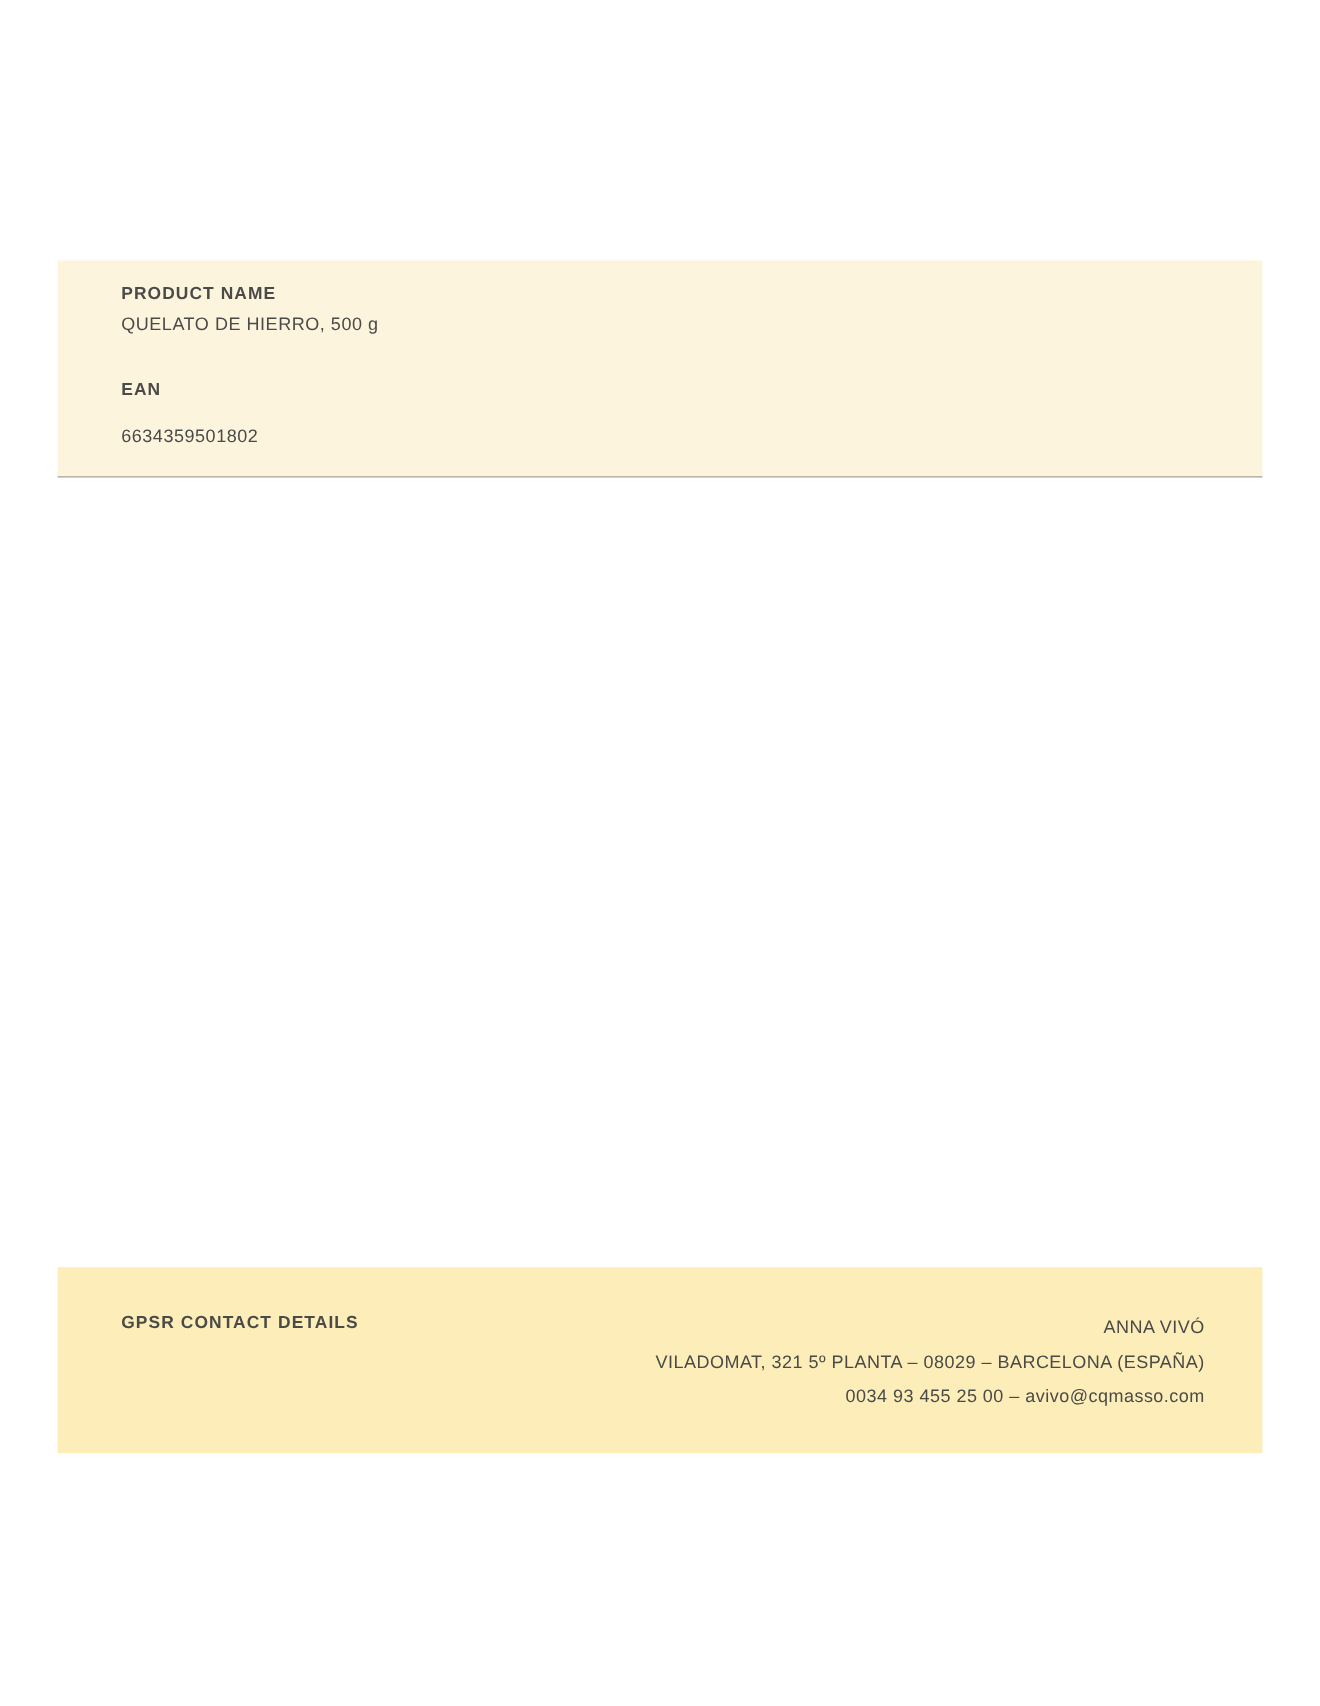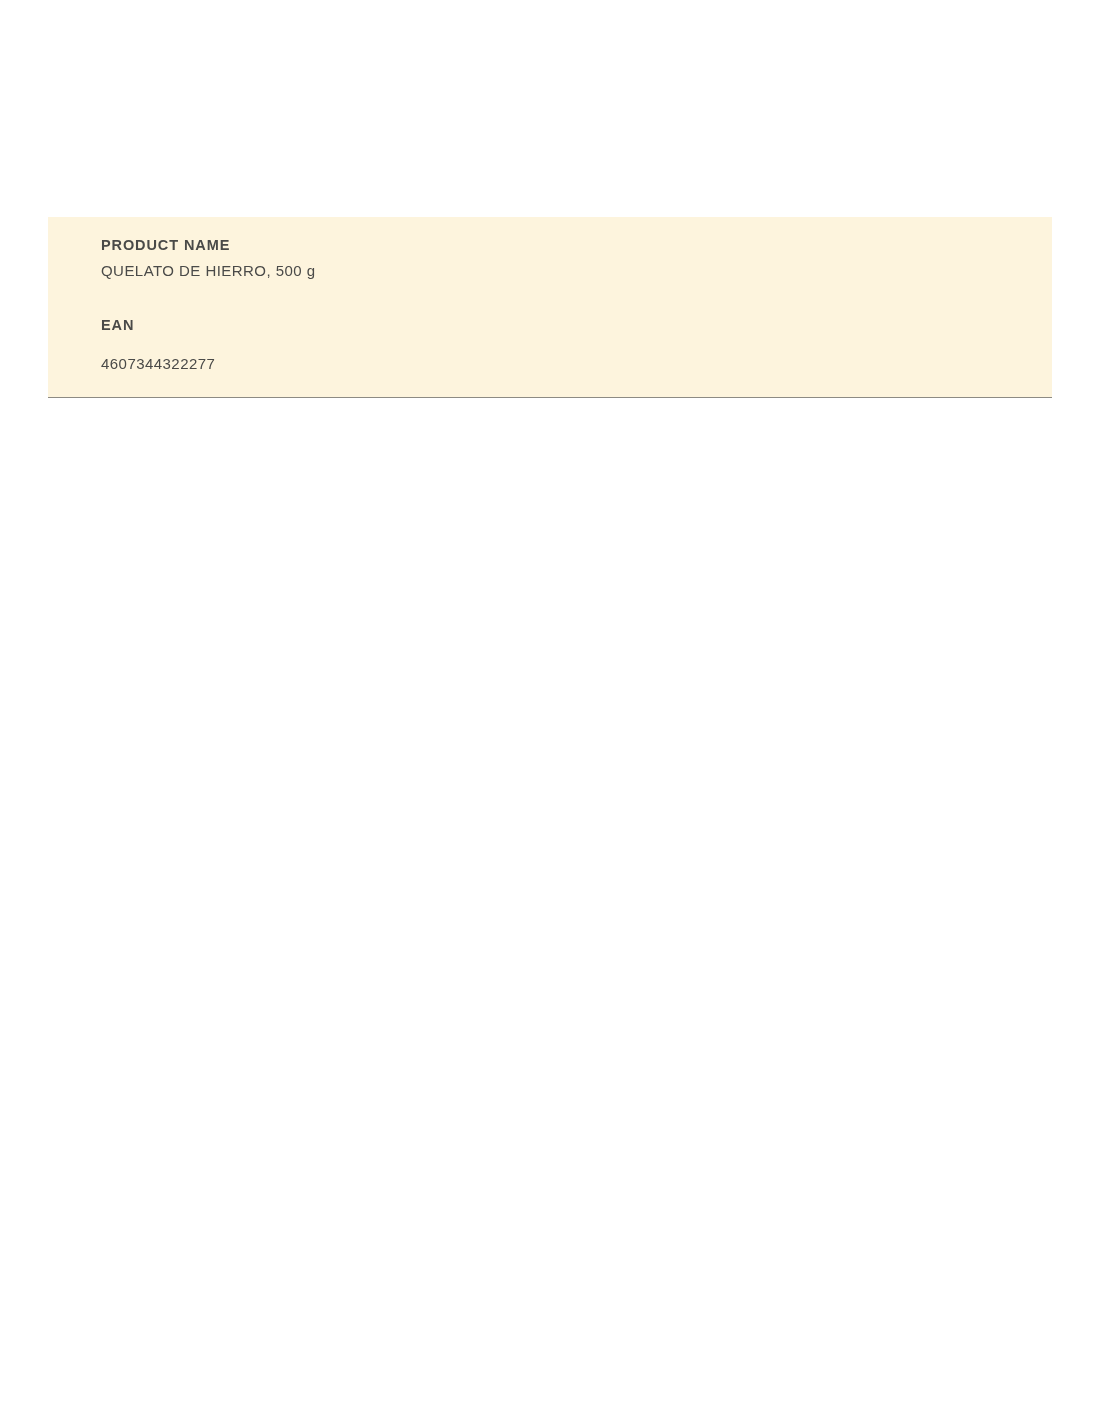--- a/index.html
+++ b/index.html
@@ -119,20 +119,28 @@
 </style>
 </head>
 <body>
 
 <div class="page">
 
   <section class="product-block">
     <div class="field-label product-name-label">PRODUCT NAME</div>
     <div class="field-value product-name-value">QUELATO DE HIERRO, 500 g</div>
     <div class="field-label ean-label">EAN</div>
-    <div class="field-value ean-value">4607344322277</div>
+    <div class="field-value ean-value">6634359501802</div>
   </section>
 
   <div class="blank-area"></div>
 
 
+  <section class="gpsr-block">
+    <div class="gpsr-label">GPSR CONTACT DETAILS</div>
+    <div class="gpsr-lines">
+      <div>ANNA VIVÓ</div>
+      <div>VILADOMAT, 321 5º PLANTA – 08029 – BARCELONA (ESPAÑA)</div>
+      <div>0034 93 455 25 00 – avivo@cqmasso.com</div>
+    </div>
+  </section>
 
 </div>
 
 </body></html>

